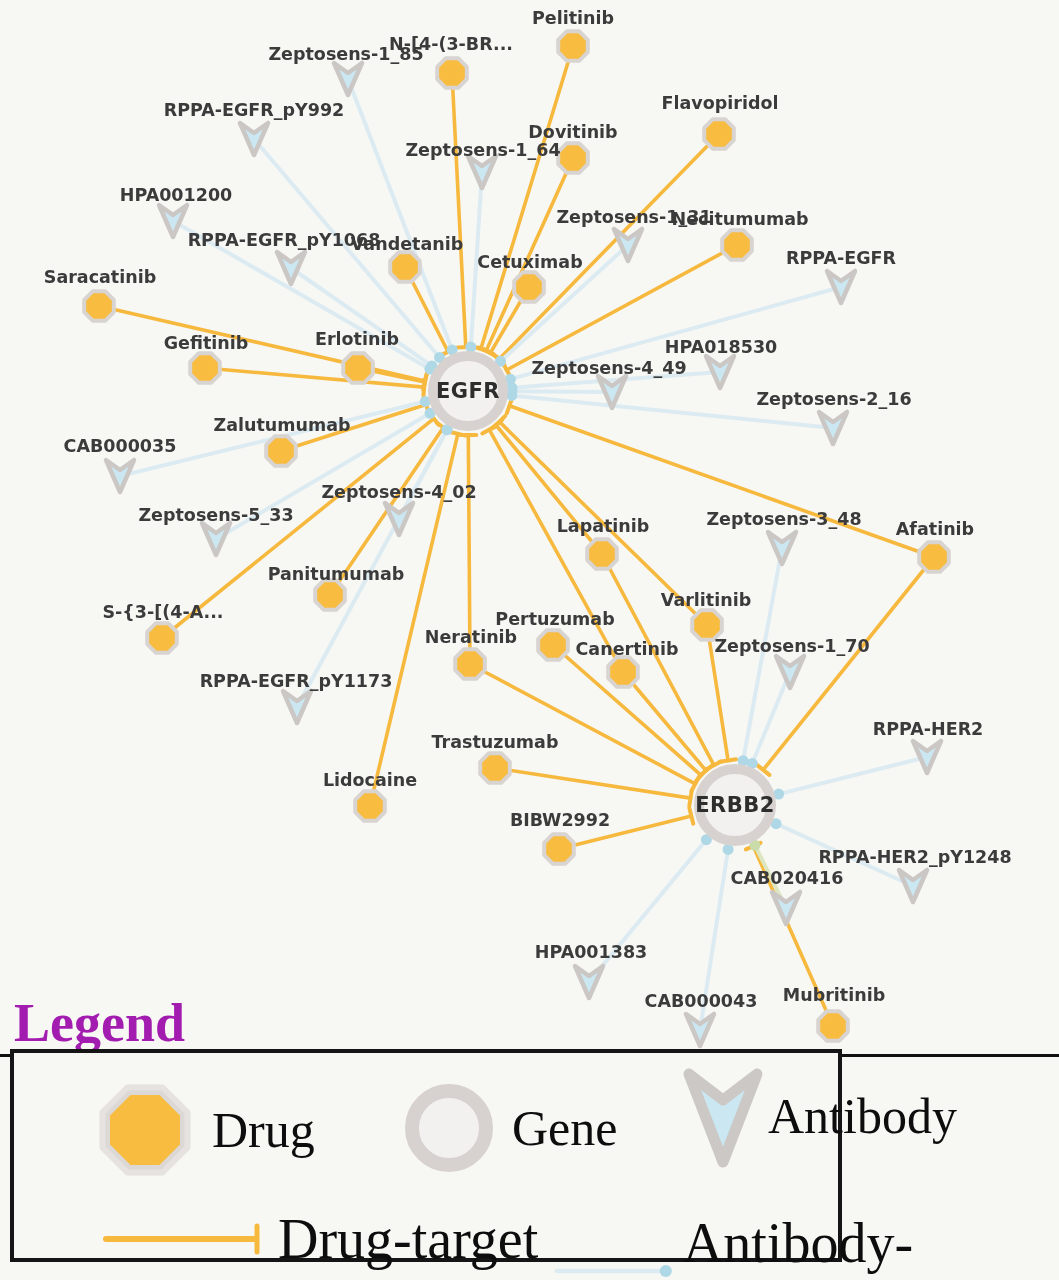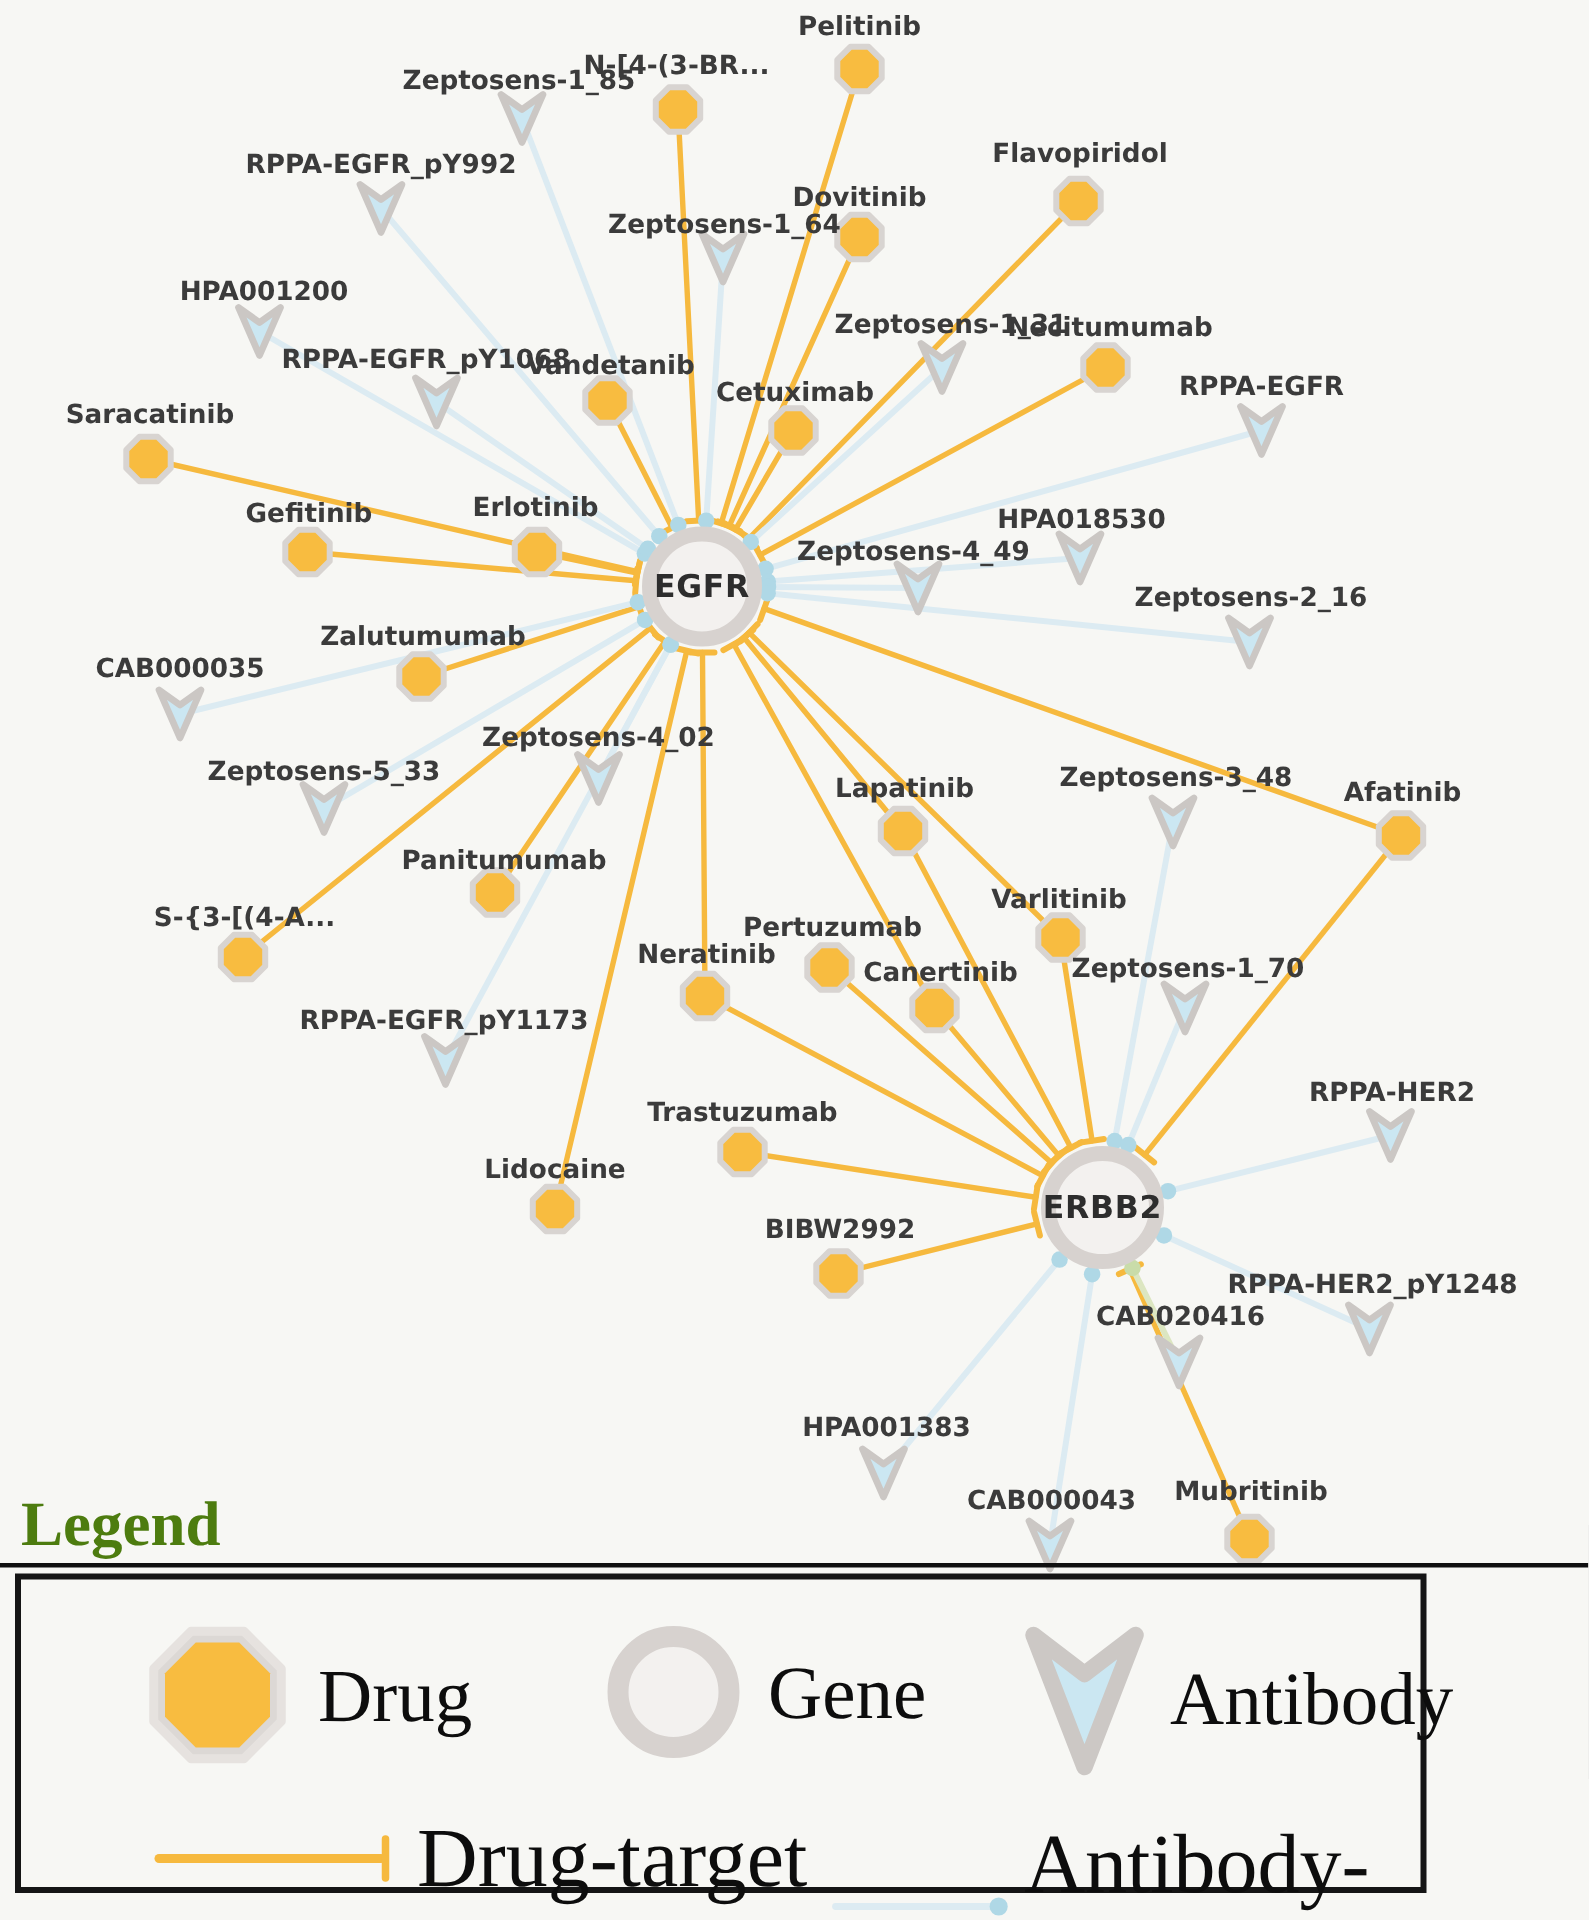--- a/index.html
+++ b/index.html
@@ -3,30 +3,30 @@
 <meta charset="utf-8">
 <style>
   html,body{margin:0;padding:0;background:#e9e9e7;}
   #figure{position:relative;width:1059px;height:1280px;background:#f7f7f4;overflow:hidden;
           font-family:"DejaVu Sans",sans-serif;}
   #net{position:absolute;left:0;top:0;}
   .node-label{font-family:"DejaVu Sans",sans-serif;font-weight:bold;fill:#3b3b3b;font-size:17.5px;}
   .gene-label{font-family:"DejaVu Sans",sans-serif;font-weight:bold;fill:#2d2d2d;font-size:21px;letter-spacing:.5px;}
   
   .legend-title{position:absolute;left:0;top:996px;width:1059px;border-bottom:3px solid #101010;
-       font-family:"Liberation Serif","DejaVu Serif",serif;font-weight:bold;font-size:42px;color:#4d7c0f;
+       font-family:"Liberation Serif","DejaVu Serif",serif;font-weight:bold;font-size:54px;color:#a21caf;
        padding:0 0 4px 14px;box-sizing:border-box;line-height:1.0;}
-  .legend-box{position:absolute;left:10px;top:1049px;width:941px;height:213px;border:4px solid #151515;
+  .legend-box{position:absolute;left:10px;top:1049px;width:832px;height:213px;border:4px solid #151515;
        background:#f7f7f4;box-sizing:border-box;}
   .legend-item{position:absolute;display:flex;align-items:center;}
   .legend-item .lbl{font-family:"Liberation Serif","DejaVu Serif",serif;color:#0d0d0d;font-size:50px;line-height:1;}
   .legend-item.edge .lbl{font-size:56px;}
   .li-drug{left:82px;top:28px;gap:18px;}
   .li-gene{left:388px;top:28px;gap:16px;justify-content:flex-end;}
-  .li-antibody{left:664px;top:24px;gap:12px;}
+  .li-antibody{left:664px;top:8px;}
   .li-drugtarget{left:88px;top:158px;gap:8px;}
   .li-antibodytarget{left:540px;top:162px;gap:8px;}
 </style>
 </head>
 <body>
 
 <div id="figure">
   <svg id="net" width="1059" height="1280" viewBox="0 0 1059 1280">
       <g>
         <line x1="573" y1="46" x2="480.8111110944386" y2="348.90634926113023" stroke="#f6b93e" stroke-width="3.6" stroke-linecap="round"></line>

